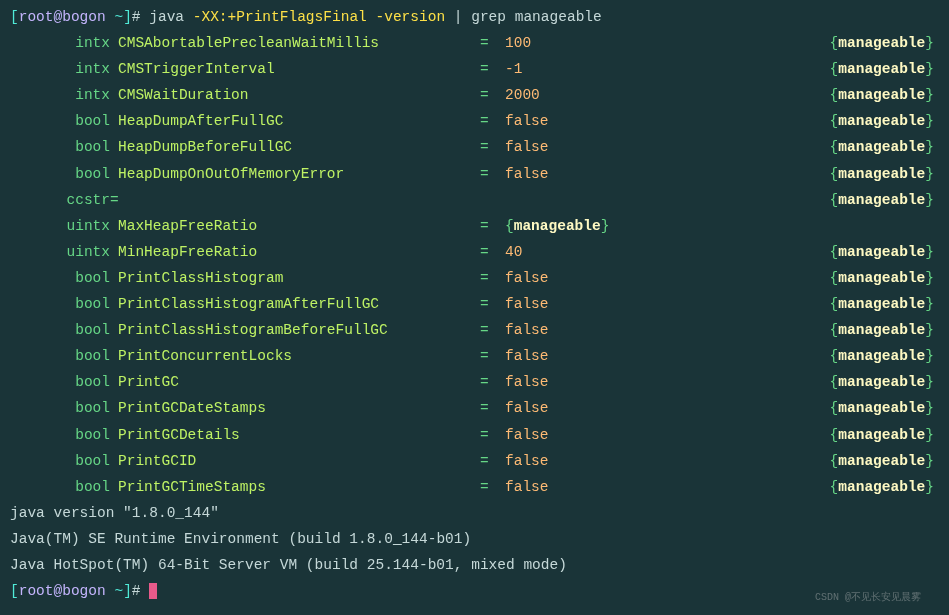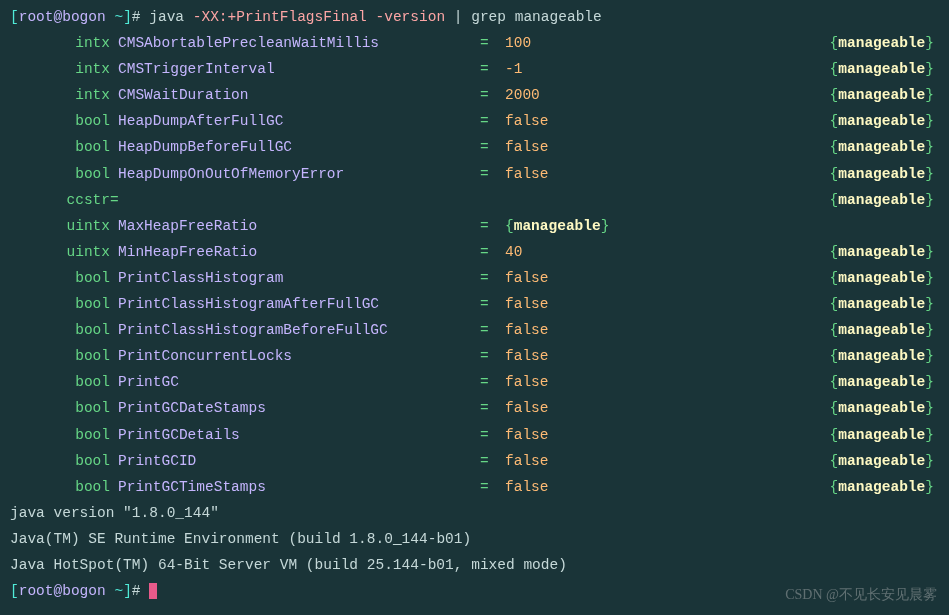--- a/index.html
+++ b/index.html
@@ -28,37 +28,37 @@
     .prompt-user {
       color: #c4b5fd;
     }
     .prompt-path {
       color: #50ebd8;
     }
     .prompt-end {
       color: #c5d8d8;
     }
     .flag-arg {
-      color: #fca5a5;
+      color: #fde047;
     }
     .flags-table {
       width: 100%;
     }
     .flag-row {
       display: flex;
       white-space: pre;
     }
     .flag-type {
       color: #66d686;
       padding-left: 34px;
       width: 100px;
       text-align: right;
     }
     .flag-name {
-      color: #c4b5fd;
+      color: #bef264;
       width: 370px;
       padding-left: 8px;
     }
     .flag-eq {
       color: #66d686;
       width: 25px;
     }
     .flag-value {
       color: #fdba74;
       flex: 1;
@@ -85,24 +85,24 @@
     .cursor {
       display: inline-block;
       width: 8px;
       height: 16px;
       background-color: #e85a8a;
       vertical-align: middle;
     }
     .watermark {
       position: absolute;
       bottom: 8px;
-      right: 12px;
+      right: 28px;
       color: rgba(200, 200, 200, 0.4);
-      font-size: 14px;
-      font-family: Liberation Serif, serif;
+      font-size: 10px;
+      font-family: Liberation Mono, monospace;
     }
   </style>
 </head>
 <body>
 
 <div class="command-line"><span class="prompt-bracket">[</span><span class="prompt-user">root@bogon</span><span class="prompt-path"> ~</span><span class="prompt-bracket">]</span><span class="prompt-end"># </span><span>java </span><span class="flag-arg">-XX:+PrintFlagsFinal</span><span> </span><span class="flag-arg">-version</span><span> | grep manageable</span></div>
 
 <div class="flags-table" id="flags-container">
     <div class="flag-row"><span class="flag-type">intx</span><span class="flag-name">CMSAbortablePrecleanWaitMillis</span><span class="flag-eq">=</span><span class="flag-value">100</span><span class="flag-category"><span class="brace">{</span><span class="manageable">manageable</span><span class="brace">}</span></span></div>
     <div class="flag-row"><span class="flag-type">intx</span><span class="flag-name">CMSTriggerInterval</span><span class="flag-eq">=</span><span class="flag-value">-1</span><span class="flag-category"><span class="brace">{</span><span class="manageable">manageable</span><span class="brace">}</span></span></div>

